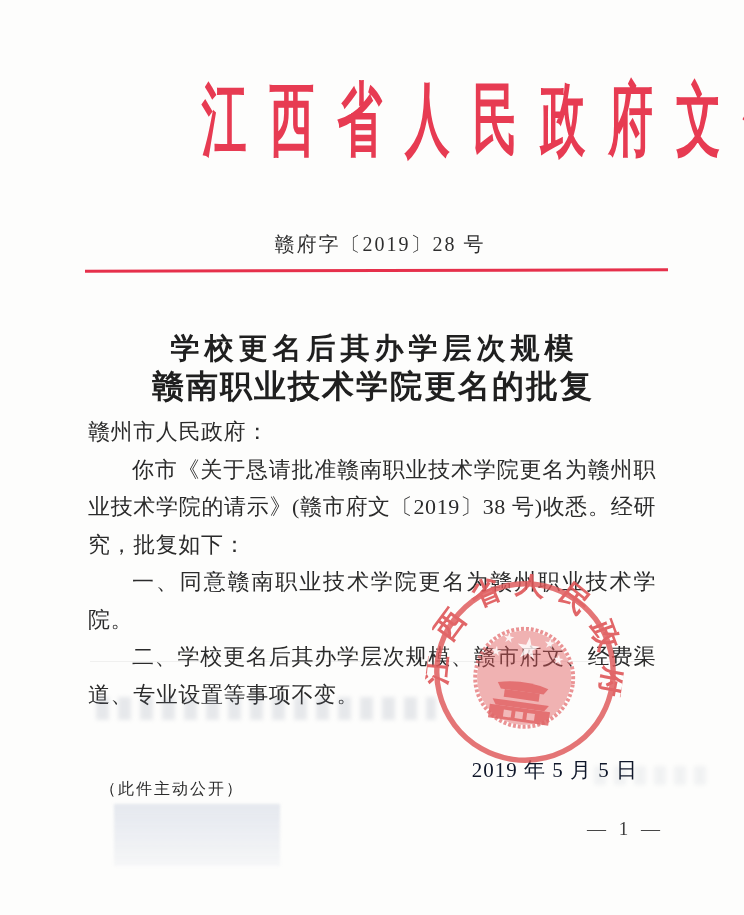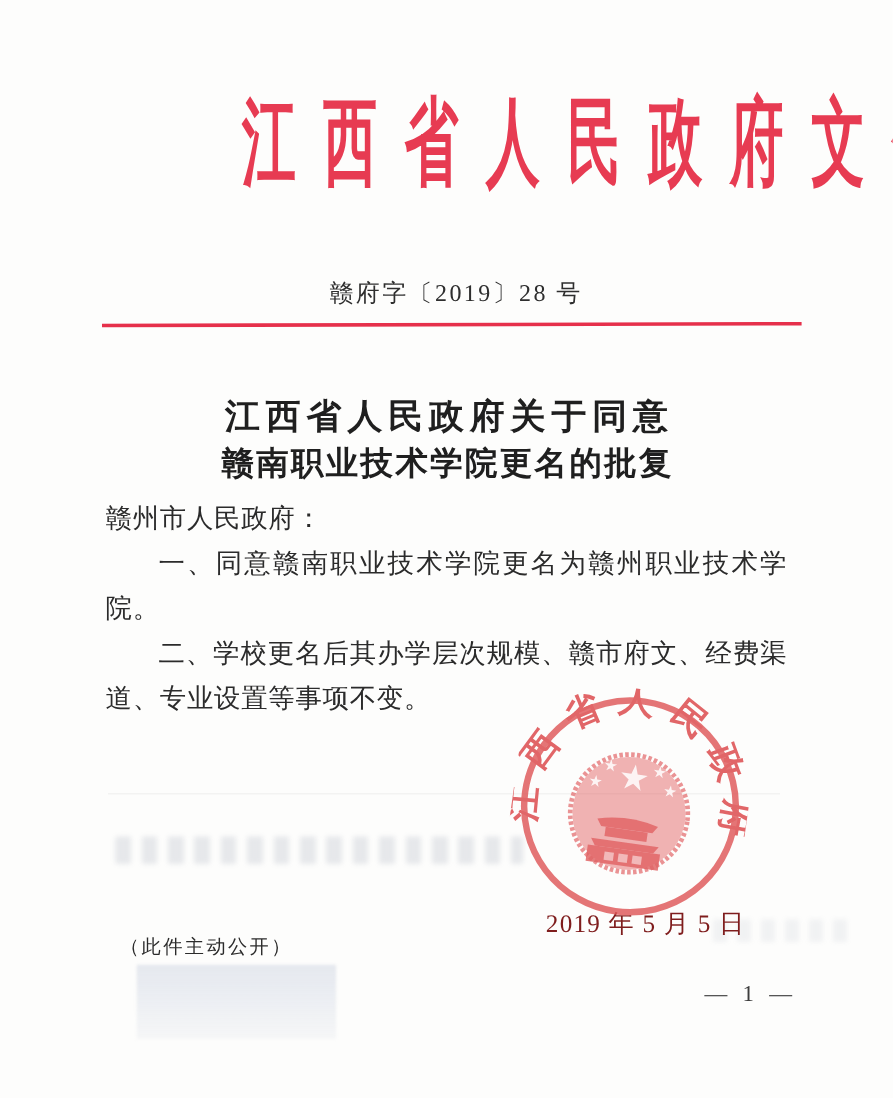--- a/index.html
+++ b/index.html
@@ -25,31 +25,31 @@
   .red-rule{
     position:absolute;top:269px;left:85px;width:583px;height:3px;
     background:var(--rule-red,#e6304b);
     transform:rotate(-.15deg);
   }
   .doc-title{
     position:absolute;top:329px;left:0;width:744px;
     text-align:center;font-weight:bold;color:#1f1f1f;
   }
   .doc-title .line1{font-size:29px;line-height:38px;letter-spacing:5px;text-indent:5px;}
-  .doc-title .line2{font-size:27px;line-height:38px;letter-spacing:2px;text-indent:2px;}
+  .doc-title .line2{font-size:32px;line-height:38px;letter-spacing:2px;text-indent:2px;}
   .body-block{
     position:absolute;top:413px;left:88px;width:568px;
     font-size:22px;line-height:37.5px;letter-spacing:.6px;
     text-align:justify;color:#2b2b2b;
   }
   .body-block p{margin:0;}
   .body-block p.indent{text-indent:2em;}
   .issue-date{
     position:absolute;top:756px;left:438px;width:200px;
-    text-align:center;font-size:21px;letter-spacing:1px;color:#7f1d1d;z-index:2;
+    text-align:right;font-size:21px;letter-spacing:1px;color:#0f172a;z-index:2;
   }
   .footer-note{
     position:absolute;top:779px;left:100px;
     font-size:16px;letter-spacing:2px;color:#2b2b2b;
   }
   .page-number{
     position:absolute;top:818px;right:80px;
     font-size:19px;letter-spacing:4px;color:#3d3d3d;
   }
   
@@ -83,26 +83,27 @@
 
 <div class="page">
 
   <div class="masthead">江西省人民政府文件</div>
 
   <div class="doc-number">赣府字〔2019〕28 号</div>
 
   <div class="red-rule"></div>
 
   <div class="doc-title">
-    <div class="line1">江西省人民政府关于同意</div>
+    <div class="line1">学校更名后其办学层次规模</div>
     <div class="line2">赣南职业技术学院更名的批复</div>
   </div>
 
   <div class="body-block">
     <p class="salutation">赣州市人民政府：</p>
+    <p class="indent">你市《关于恳请批准赣南职业技术学院更名为赣州职业技术学院的请示》(赣市府文〔2019〕38 号)收悉。经研究，批复如下：</p>
     <p class="indent">一、同意赣南职业技术学院更名为赣州职业技术学院。</p>
     <p class="indent">二、学校更名后其办学层次规模、赣市府文、经费渠道、专业设置等事项不变。</p>
   </div>
 
   <div class="issue-date">2019 年 5 月 5 日</div>
 
   <svg class="seal" viewBox="0 0 200 200">
     <defs>
       <polygon id="star5" points="0,-10 2.25,-3.09 9.51,-3.09 3.63,1.18 5.88,8.09 0,3.82 -5.88,8.09 -3.63,1.18 -9.51,-3.09 -2.25,-3.09"></polygon>
       <path id="sealArc" d="M 30.7 140 A 80 80 0 1 1 169.3 140" fill="none"></path>

